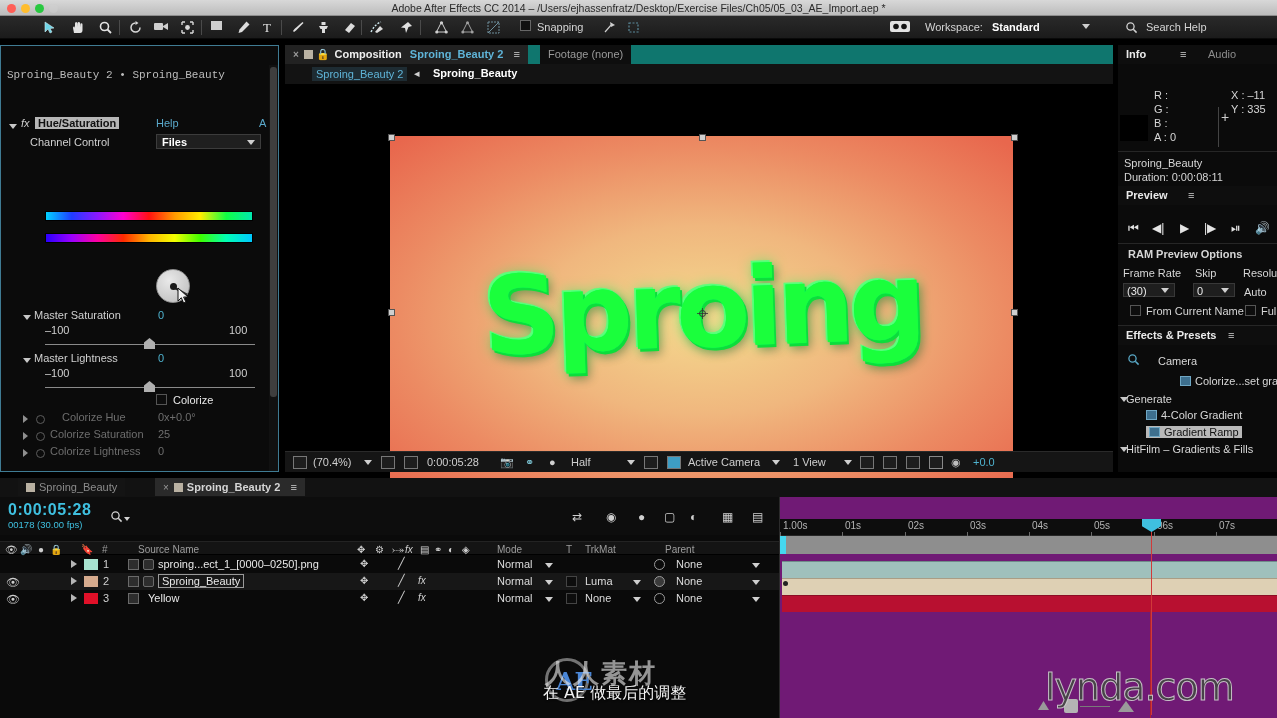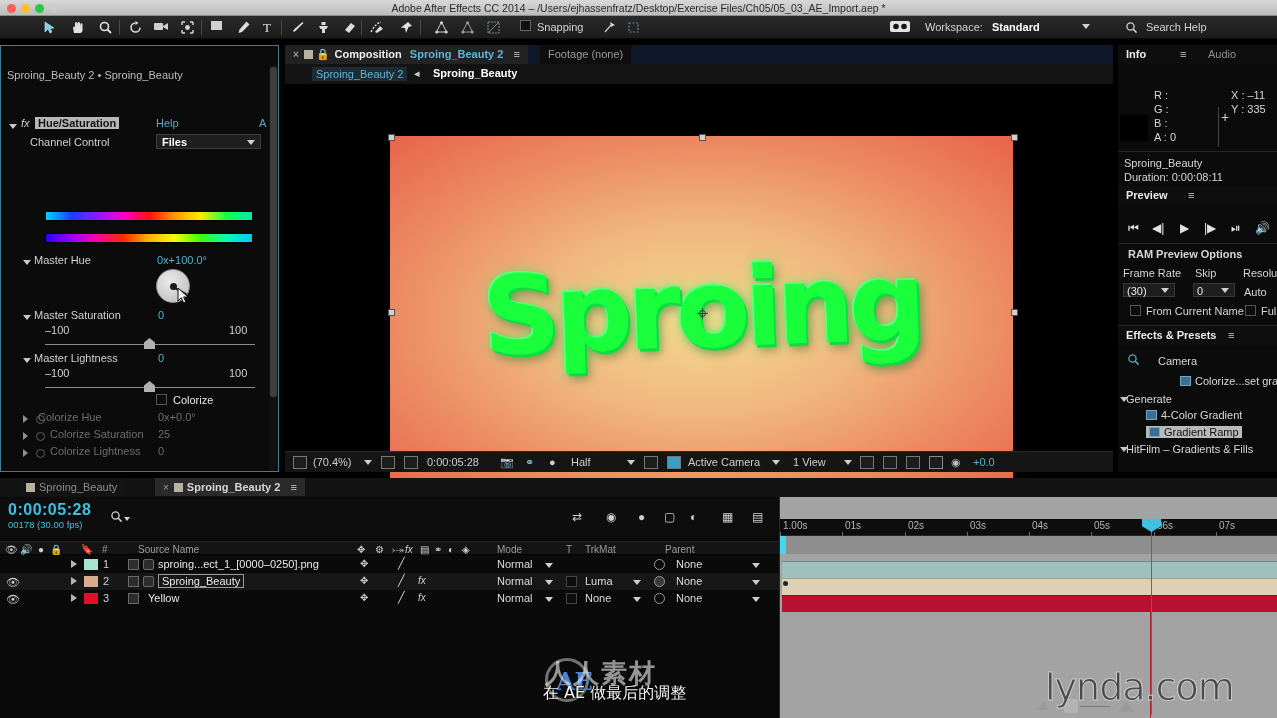--- a/index.html
+++ b/index.html
@@ -68,21 +68,21 @@
     left:0; top:45px; width:279px; height:427px;
     background:#0b0b0b; border:1px solid #3f7b93;
   }
   #fx-tabbar { position:absolute;left:0;top:0;width:277px;height:19px;background:#151515; }
   #fx-tab {
     position:absolute; left:29px; top:0; height:19px; line-height:19px;
     background:#2b2b2b; padding:0 7px 0 5px; font-size:11px; color:#e6e6e6;
     white-space:nowrap; font-weight:bold;
   }
   #fx-body { position:absolute; left:0; top:19px; right:0; bottom:0; overflow:hidden;}
-  #fx-breadcrumb { position:absolute; left:6px; top:4px; font-size:11px; color:#bdbdbd; }
+  #fx-breadcrumb { position:absolute; left:6px; top:4px; font-size:11px; color:#bdbdbd;font-family:Liberation Mono, monospace; }
   .fx-row { position:absolute; left:0; width:277px; height:16px; font-size:11px; }
   .tri { display:inline-block; width:0;height:0; vertical-align:1px;
      border-left:4px solid transparent;border-right:4px solid transparent;border-top:5px solid #c8c8c8;}
   .tri-r { display:inline-block; width:0;height:0; vertical-align:0px;
      border-top:4px solid transparent;border-bottom:4px solid transparent;border-left:5px solid #8f8f8f;}
   .stopw { display:inline-block; width:9px;height:9px;border:1px solid #9a9a9a;border-radius:50%;
            vertical-align:-1px; position:relative;}
   .stopw.dim { border-color:#5c5c5c; }
   .fxname-hl { background:#b7b7b7; color:#111; padding:0 3px; font-weight:bold;}
   .reset { color:#5aa9cb; }
@@ -113,21 +113,21 @@
     line-height:15px; color:#fff; font-weight:bold; font-size:11px; padding-left:5px;
   }
   .sel-arrow { position:absolute; right:5px; top:5px; width:0;height:0;
      border-left:4px solid transparent;border-right:4px solid transparent;border-top:5px solid #d0d0d0;}
   #fx-scroll { position:absolute; right:0; top:19px; width:9px; bottom:0; background:#111;}
   #fx-scroll .thumb { position:absolute; left:1px; top:2px; width:7px; height:330px;
       background:#3e3e3e; border-radius:3px;}
 
   
   #comp-panel { left:285px; top:45px; width:828px; height:427px; background:#0b0b0b; }
-  #comp-tabbar { position:absolute;left:0;top:0;width:828px;height:19px;background:#0f172a;}
+  #comp-tabbar { position:absolute;left:0;top:0;width:828px;height:19px;background:#0f766e;}
   #comp-tab { position:absolute; left:0; top:0; height:19px; line-height:19px;
      background:#222; padding:0 8px; font-size:11px; color:#eee; font-weight:bold; white-space:nowrap;}
   #footage-tab { position:absolute; left:255px; top:0; height:19px; line-height:19px;
      padding:0 8px; font-size:11px; color:#9a9a9a; background:#0e0e0e;}
   #comp-crumbs { position:absolute; left:0; top:19px; width:828px; height:20px; background:#131313;}
   .crumb { position:absolute; top:3px; font-size:11px; }
   .crumb.active { color:#fff; font-weight:bold; }
   .crumb.link { color:#5fb4d8; background:#1e2c33; padding:1px 4px;}
   #comp-stage { position:absolute; left:0; top:39px; width:828px; height:367px; background:#000; }
   #comp-canvas {
@@ -200,21 +200,21 @@
      border-left:4px solid transparent;border-right:4px solid transparent;border-top:5px solid #cfcfcf;}
   .pwhip { position:absolute; top:3px; left:654px; width:11px;height:11px;border:1px solid #9a9a9a;border-radius:50%;}
   .parent { position:absolute; top:2px; left:676px; font-size:11px; color:#dcdcdc;}
   .parentarrow { position:absolute; top:7px; left:752px; width:0;height:0;
      border-left:4px solid transparent;border-right:4px solid transparent;border-top:5px solid #cfcfcf;}
   .eye { position:absolute; left:6px; top:3px; font-size:11px; color:#cfcfcf;}
   .ltri { position:absolute; left:71px; top:4px; width:0;height:0;
      border-top:4px solid transparent;border-bottom:4px solid transparent;border-left:6px solid #b5b5b5;}
   .lfx { position:absolute; top:2px; font-size:10px; color:#cfcfcf; font-style:italic;}
 
-  #tl-graph { position:absolute; left:779px; top:497px; width:498px; height:221px; background:#a3a3a3;
+  #tl-graph { position:absolute; left:779px; top:497px; width:498px; height:221px; background:#701a75;
               border-left:1px solid #2b2b2b;}
   #ruler { position:absolute; left:0; top:22px; width:498px; height:17px; background:#0d0d0d;
            border-bottom:1px solid #262626;}
   .rtick { position:absolute; top:1px; font-size:10px; color:#b4b4b4;}
   .rmark { position:absolute; top:13px; width:1px; height:4px; background:#6a6a6a;}
   #workarea { position:absolute; left:0; top:39px; width:498px; height:18px; background:#8e8e8e;}
   #wa-left { position:absolute; left:0; top:39px; width:6px; height:18px; background:#45d7ef;}
   .bar { position:absolute; left:2px; width:496px; height:17px; }
   #bar1 { background:#9fc0bc; border-top:1px solid #6f8c8a; }
   #bar2 { background:#ded0b4; border-top:1px solid #a99d85; }
@@ -398,25 +398,20 @@
       <span class="abs" style="left:29px;top:1px">Channel Control</span>
       <span class="abs sel-box" style="left:155px;top:-1px;width:105px;">
         <span>Files</span>
         <i class="sel-arrow"></i>
       </span>
     </div>
 
     <div class="hue-strip hue1" style="left:44px;top:146px;width:208px;"></div>
     <div class="hue-strip hue2" style="left:44px;top:168px;width:208px;"></div>
 
-    <div class="fx-row" style="top:188px">
-      <span class="abs" style="left:22px;top:3px"><i class="tri"></i></span>
-      <span class="abs" style="left:33px;top:1px">Master Hue</span>
-      <span class="abs valnum" style="left:156px;top:1px">0x+100.0°</span>
-    </div>
     <div class="dial" style="left:155px;top:204px">
       <div class="needle"></div>
       <div class="hub"></div>
     </div>
     <div class="abs" style="left:176px;top:222px;">
       <svg width="14" height="18" viewBox="0 0 14 18">
           <path d="M1 1 L1 14 L4.3 10.7 L6.6 16 L8.9 15 L6.6 10 L11 10 Z" fill="#f2f2f2" stroke="#111" stroke-width="1"></path>
         </svg>
     </div>
 
@@ -440,21 +435,21 @@
     <div class="slider-track" style="left:44px;top:322px;width:210px"></div>
     <div class="slider-thumb" style="left:143px;top:316px"></div>
 
     <div class="fx-row" style="top:328px">
       <span class="abs cbx" style="left:155px;top:1px"></span>
       <span class="abs" style="left:172px;top:1px;color:#e8e8e8">Colorize</span>
     </div>
     <div class="fx-row" style="top:345px">
       <span class="abs" style="left:22px;top:3px"><i class="tri-r"></i></span>
       <span class="abs stopw dim" style="left:35px;top:3px"></span>
-      <span class="abs dimtxt" style="left:37px;top:1px">Colorize Hue</span>
+      <span class="abs dimtxt" style="left:61px;top:1px">Colorize Hue</span>
       <span class="abs dimtxt" style="left:157px;top:1px">0x+0.0°</span>
     </div>
     <div class="fx-row" style="top:362px">
       <span class="abs" style="left:22px;top:3px"><i class="tri-r"></i></span>
       <span class="abs stopw dim" style="left:35px;top:3px"></span>
       <span class="abs dimtxt" style="left:49px;top:1px">Colorize Saturation</span>
       <span class="abs dimtxt" style="left:157px;top:1px">25</span>
     </div>
     <div class="fx-row" style="top:379px">
       <span class="abs" style="left:22px;top:3px"><i class="tri-r"></i></span>

